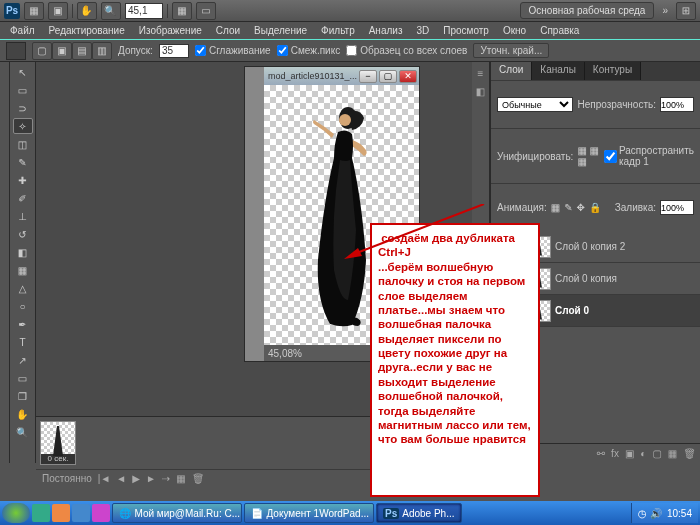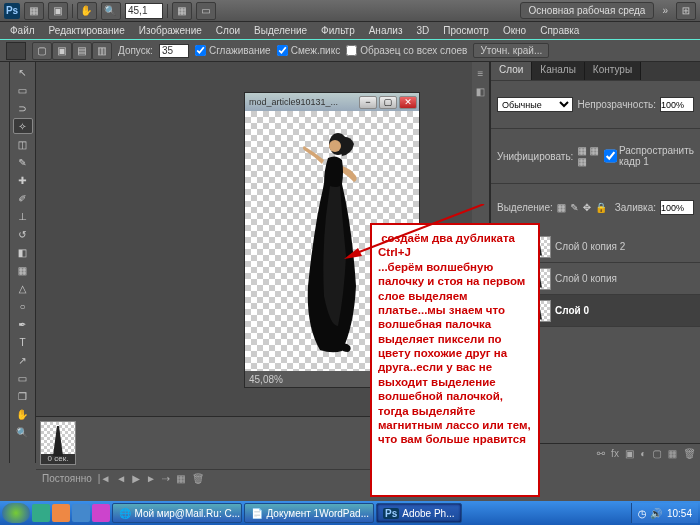--- a/index.html
+++ b/index.html
@@ -18,21 +18,21 @@
 .opt-field { width: 30px; height: 14px; background: #fff; color: #333; border: 1px solid #333; padding: 0 2px; }
 .opt-chk { display: flex; align-items: center; gap: 3px; }
 .opt-chk input { width: 11px; height: 11px; }
 .opt-btn { background: #5a5a5a; border: 1px solid #3a3a3a; color: #ccc; padding: 1px 6px; border-radius: 2px; }
 .main { display: flex; height: 401px; }
 .toolcol { width: 10px; background: #535353; border-right: 1px solid #2a2a2a; }
 .toolbox { width: 26px; background: #535353; border-right: 1px solid #2a2a2a; padding: 2px 0; display: flex; flex-direction: column; align-items: center; gap: 2px; }
 .tool { width: 20px; height: 16px; color: #ccc; display: flex; align-items: center; justify-content: center; cursor: pointer; border-radius: 2px; }
 .tool.sel { background: #3a3a3a; border: 1px solid #888; }
 .canvas-area { flex: 1; background: #4a4a4a; position: relative; }
-.doc-window { position: absolute; left: 208px; top: 30px; width: 176px; background: #888; border: 1px solid #2a2a2a; }
+.doc-window { position: absolute; left: 208px; top: 4px; width: 176px; background: #888; border: 1px solid #2a2a2a; padding-left: 19px; }
 .doc-titlebar { height: 18px; background: linear-gradient(#bcc,#9ab); display: flex; align-items: center; padding: 0 2px; gap: 2px; }
 .doc-title { flex: 1; color: #333; font-size: 9px; padding-left: 2px; white-space: nowrap; overflow: hidden; }
 .win-btn { width: 18px; height: 13px; background: linear-gradient(#eee,#bbb); border: 1px solid #888; border-radius: 2px; display: flex; align-items: center; justify-content: center; font-size: 9px; }
 .win-btn.close { background: linear-gradient(#e66,#b22); color: #fff; }
 .doc-body { height: 260px; background-image: repeating-conic-gradient(#ccc 0% 25%, #fff 0% 50%); background-size: 12px 12px; position: relative; display: flex; align-items: center; justify-content: center; }
 .figure { width: 80px; height: 230px; position: relative; }
 .figure svg { width: 100%; height: 100%; }
 .doc-status { height: 16px; background: #5a5a5a; color: #ccc; padding: 0 4px; display: flex; align-items: center; }
 .right-panels { width: 210px; background: #535353; border-left: 1px solid #2a2a2a; display: flex; flex-direction: column; }
 .panel-tabs { display: flex; background: #3a3a3a; height: 18px; }
@@ -191,27 +191,27 @@
       <div class="ptab">Контуры</div>
     </div>
     <div class="panel-row">
       <select style="flex:1"><option>Обычные</option></select>
       <span>Непрозрачность:</span>
       <input type="text" style="width: 34px;" value="100%">
     </div>
     <div class="panel-row">
       <span>Унифицировать:</span>
       <span>▦ ▦ ▦</span>
-      <label style="margin-left:auto;display:flex;gap:2px;">
+      <label style="margin-left:auto;display:flex;gap:2px;align-items:center">
           <input type="checkbox" checked="" style="">
           <span>Распространить кадр 1</span>
         </label>
     </div>
     <div class="panel-row">
-      <span>Выделение:</span>
+      <span>Анимация:</span>
       <span>▦</span>
       <span>✎</span>
       <span>✥</span>
       <span>🔒</span>
       <span style="margin-left:auto">Заливка:</span>
       <input type="text" style="width: 34px;" value="100%">
     </div>
     <div class="layers">
       <div class="layer">
         <div class="eye"></div>

